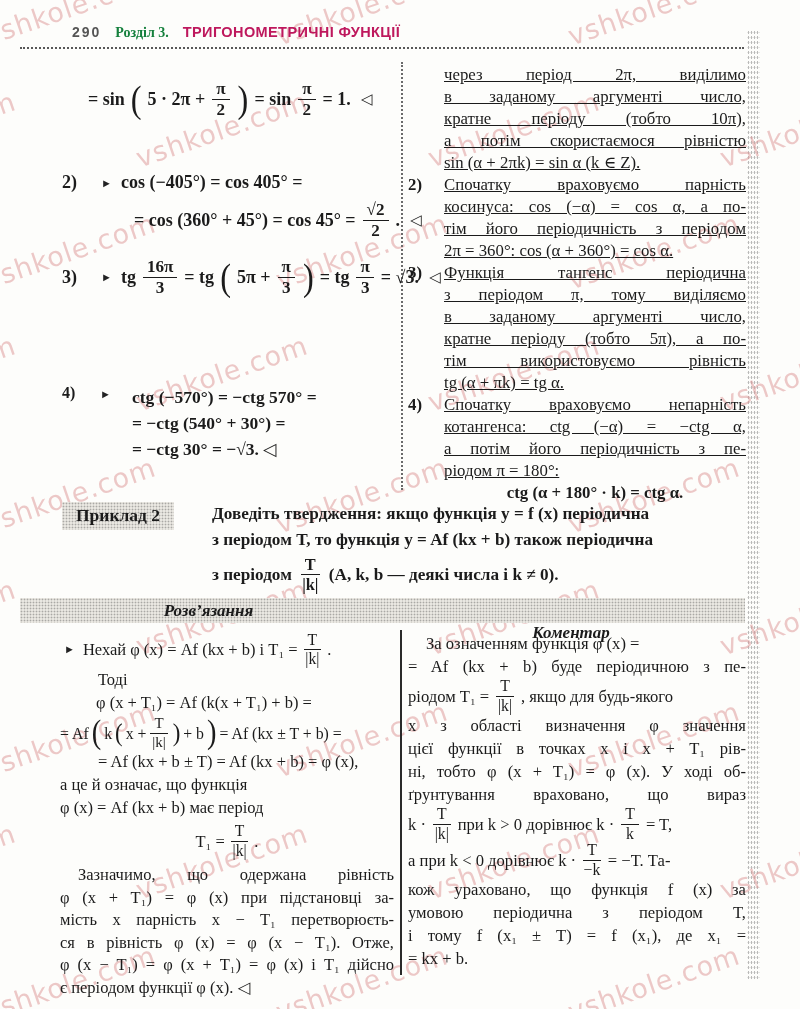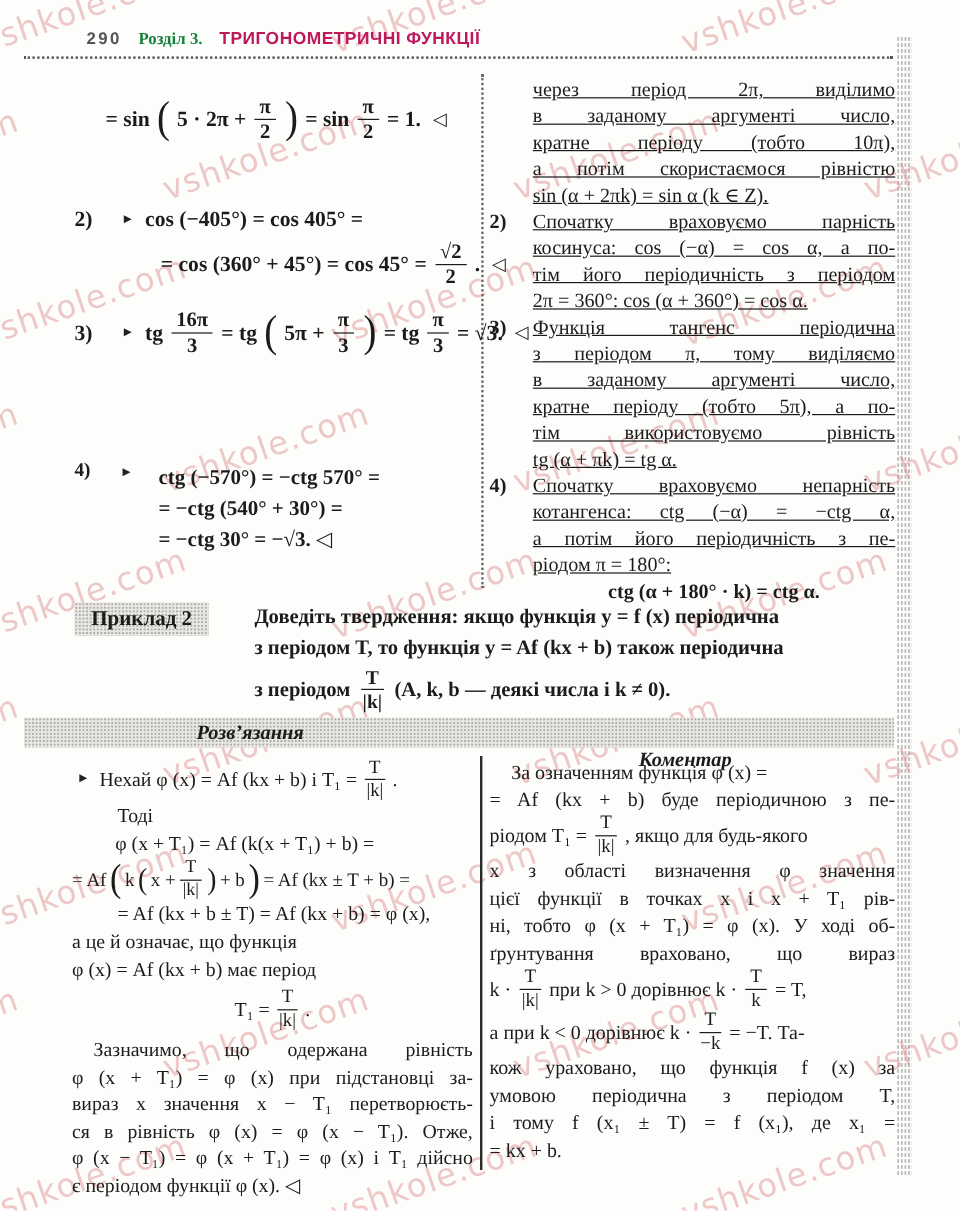--- a/index.html
+++ b/index.html
@@ -308,21 +308,21 @@
         <span>T₁ =</span>
         <span class="frac">
             <span class="fnum">T</span>
             <span class="fden">|k|</span>
           </span>
         <span>.</span>
       </div>
       <div class="para">
           <div class="tline j">Зазначимо, що одержана рівність</div>
           <div class="tline j">φ (x + T₁) = φ (x) при підстановці за-</div>
-          <div class="tline j">вираз x значення x − T₁ перетворюєть-</div>
+          <div class="tline j">мість x парність x − T₁ перетворюєть-</div>
           <div class="tline j">ся в рівність φ (x) = φ (x − T₁). Отже,</div>
           <div class="tline j">φ (x − T₁) = φ (x + T₁) = φ (x) і T₁ дійсно</div>
           <div class="tline">є періодом функції φ (x). ◁</div>
         </div>
     </section>
 
     <section class="br">
       <div class="tline first">За означенням функція φ (x) =</div>
       <div class="tline j">= Af (kx + b) буде періодичною з пе-</div>
       <div class="fl">

